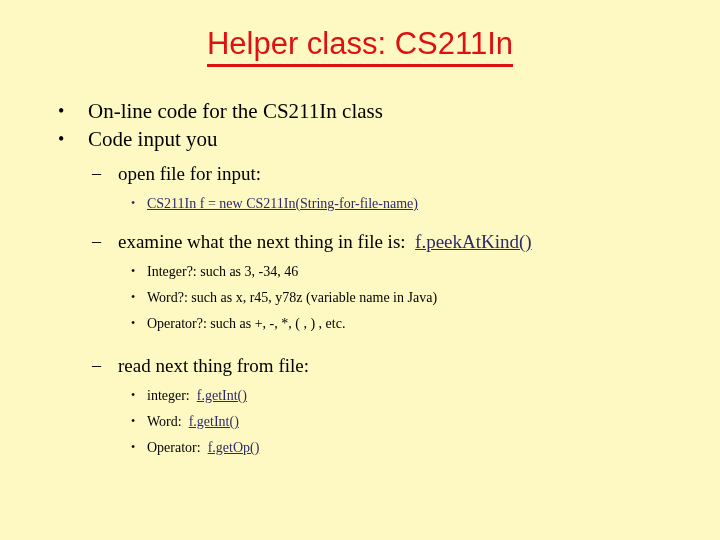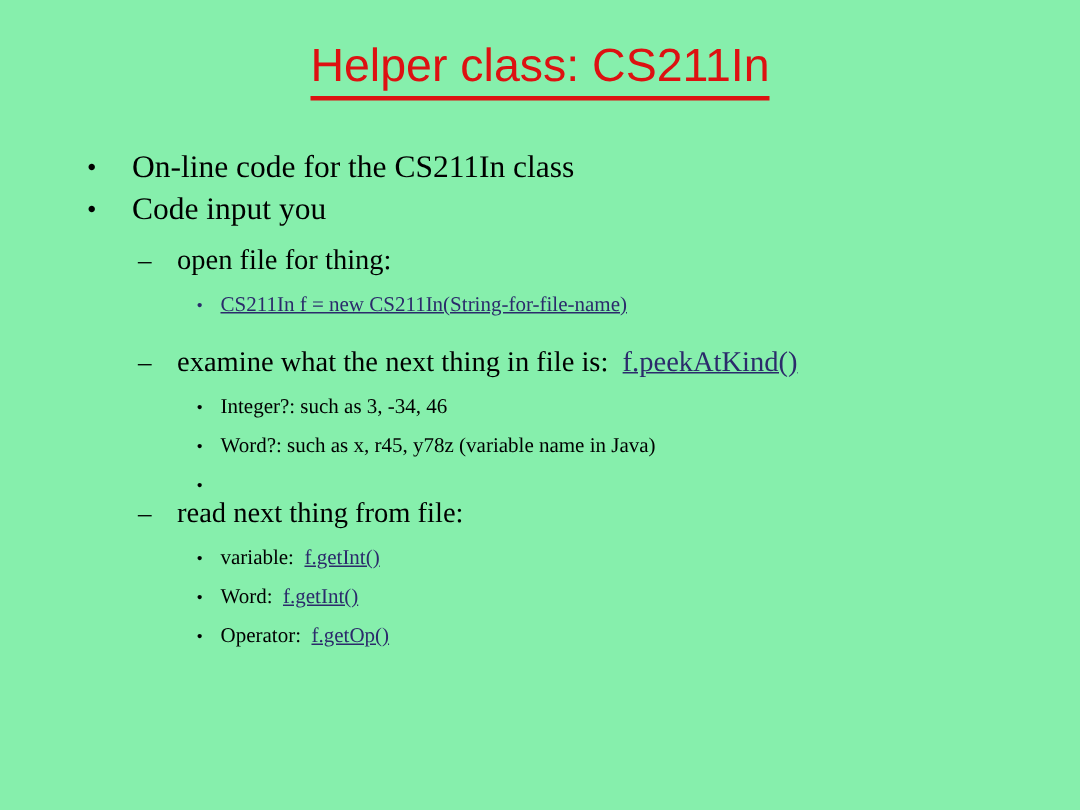--- a/index.html
+++ b/index.html
@@ -4,21 +4,21 @@
 <style>
   html, body {
     margin: 0;
     padding: 0;
     background: #ffffff;
   }
   .slide {
     position: relative;
     width: 720px;
     height: 540px;
-    background: #86efac;
+    background: #fef9c3;
     overflow: hidden;
     font-family: "Liberation Serif", "DejaVu Serif", serif;
   }
 
   
   .title-wrap {
     position: absolute;
     left: 0;
     top: 26px;
     width: 720px;
@@ -126,21 +126,21 @@
       <span>On-line code for the CS211In class</span>
     </div>
 
     <div class="line l1">
       <span class="bullet">•</span>
       <span>Code input you</span>
     </div>
 
     <div class="line l2">
       <span class="bullet">–</span>
-      <span>open file for thing:</span>
+      <span>open file for input:</span>
     </div>
 
     <div class="line l3 first-sub">
       <span class="bullet navy-bullet">•</span>
       <span class="code">CS211In f  =  new CS211In(String-for-file-name)</span>
     </div>
 
     <div class="spacer-sm"></div>
 
     <div class="line l2">
@@ -154,32 +154,33 @@
       <span>Integer?: such as 3, -34, 46</span>
     </div>
 
     <div class="line l3">
       <span class="bullet">•</span>
       <span>Word?: such as x, r45, y78z (variable name in Java)</span>
     </div>
 
     <div class="line l3">
       <span class="bullet">•</span>
+      <span>Operator?: such as +, -, *, ( , ) , etc.</span>
     </div>
 
     <div class="spacer-md"></div>
 
     <div class="line l2">
       <span class="bullet">–</span>
       <span>read next thing from file:</span>
     </div>
 
     <div class="line l3 first-sub">
       <span class="bullet">•</span>
-      <span>variable:</span>
+      <span>integer:</span>
       <span>&nbsp;</span><span class="code">f.getInt()</span>
     </div>
 
     <div class="line l3">
       <span class="bullet">•</span>
       <span>Word:</span>
       <span>&nbsp;</span><span class="code">f.getInt()</span>
     </div>
 
     <div class="line l3">

